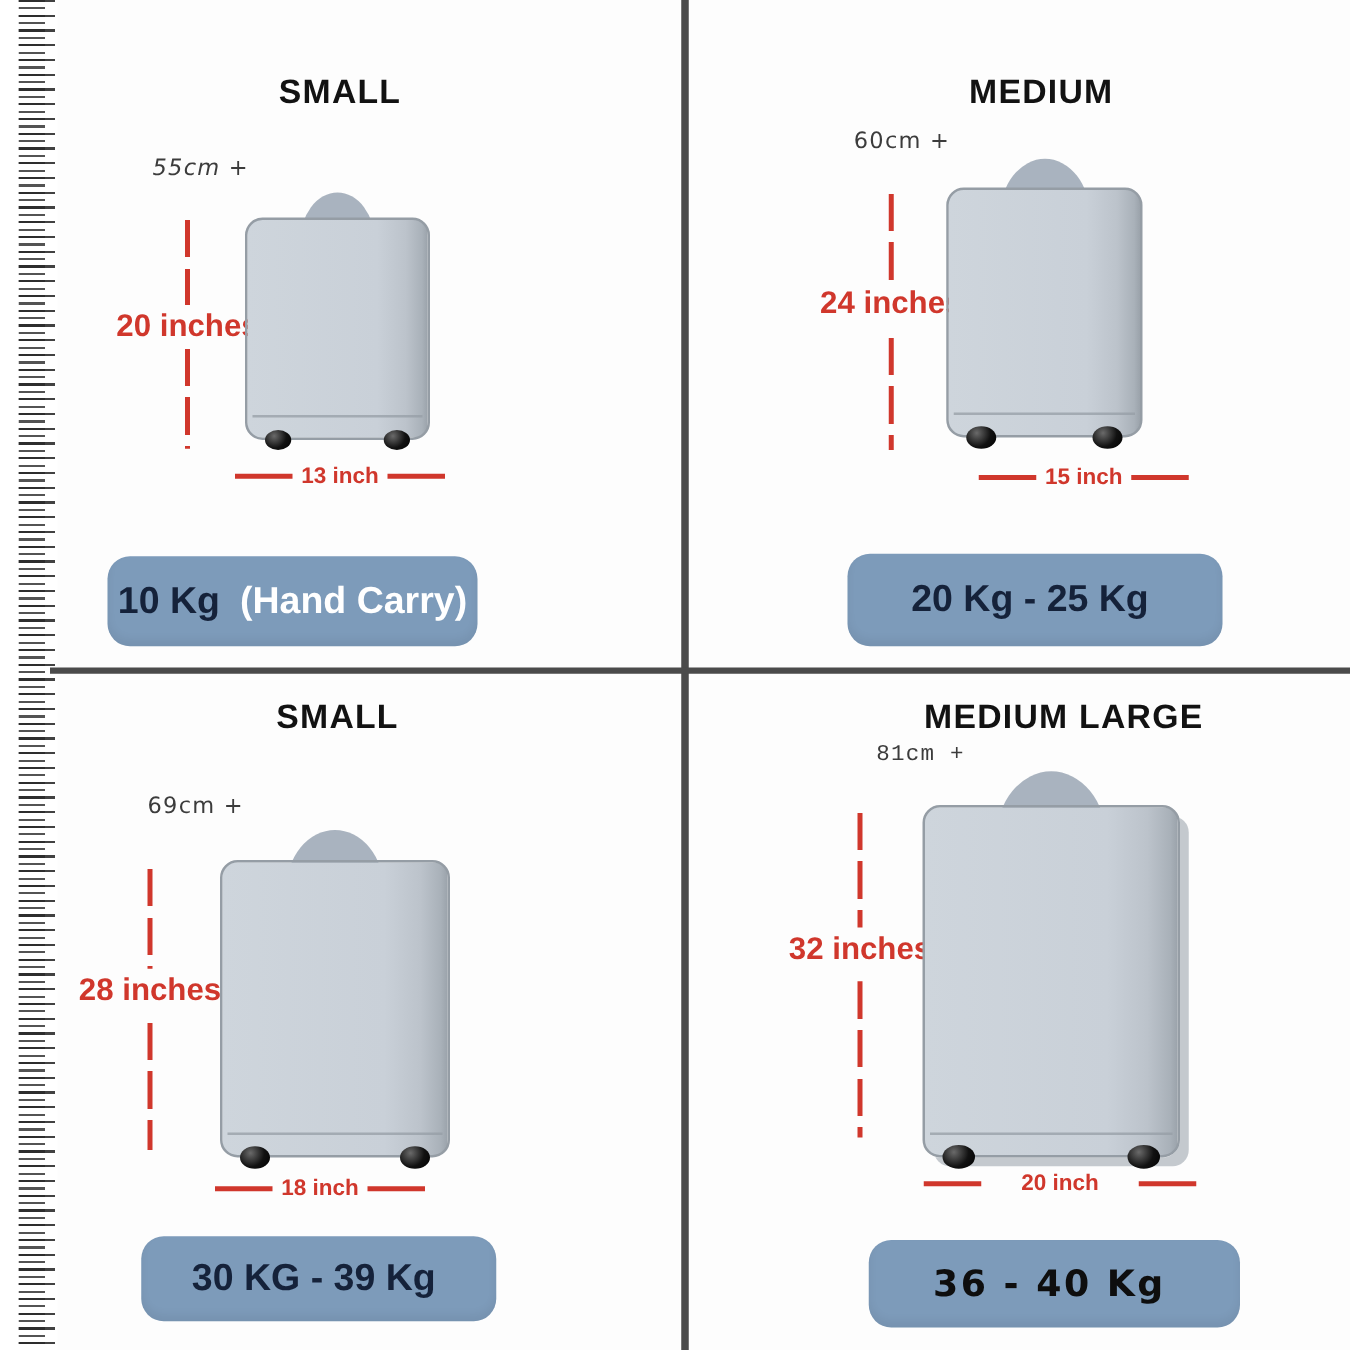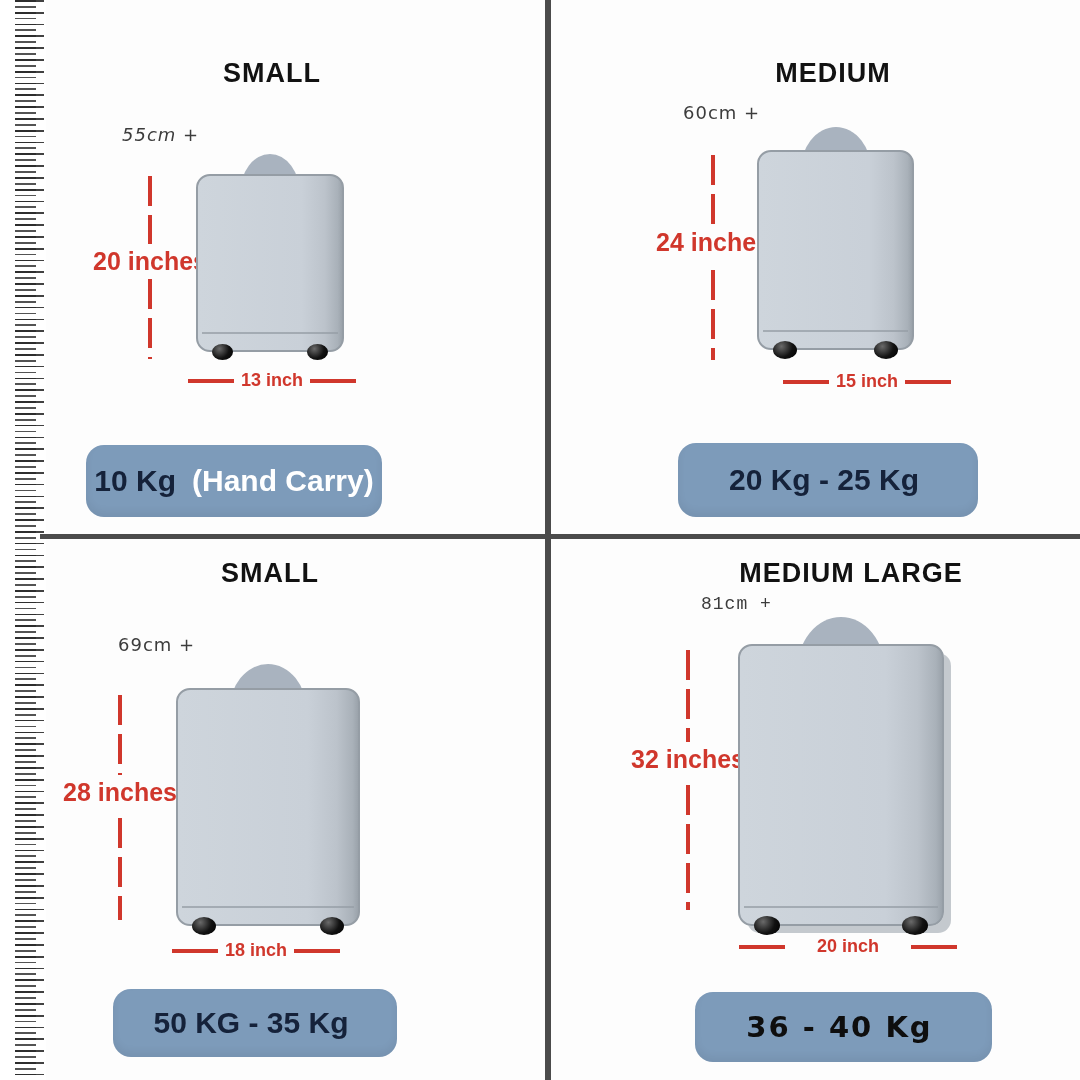--- a/index.html
+++ b/index.html
@@ -161,21 +161,21 @@
       <span class="vseg s1"></span>
       <span class="vlabel">28 inches</span>
       <span class="vseg s2"></span>
     </div>
     <div class="hdim h2">
       <span class="hseg"></span>
       <span class="hlabel">18 inch</span>
       <span class="hseg"></span>
     </div>
     <div class="badge b2">
-      <span class="wp">50 KG - 35 Kg</span>
+      <span class="wp">30 KG - 39 Kg</span>
       <span class="ws"></span>
     </div>
   </section>
 
   <section>
     <h2 class="title t3">MEDIUM LARGE</h2>
     <div class="cm c3">81cm +</div>
     <div class="figure f3">
       <div class="handle"></div>
       <div class="case"></div>

